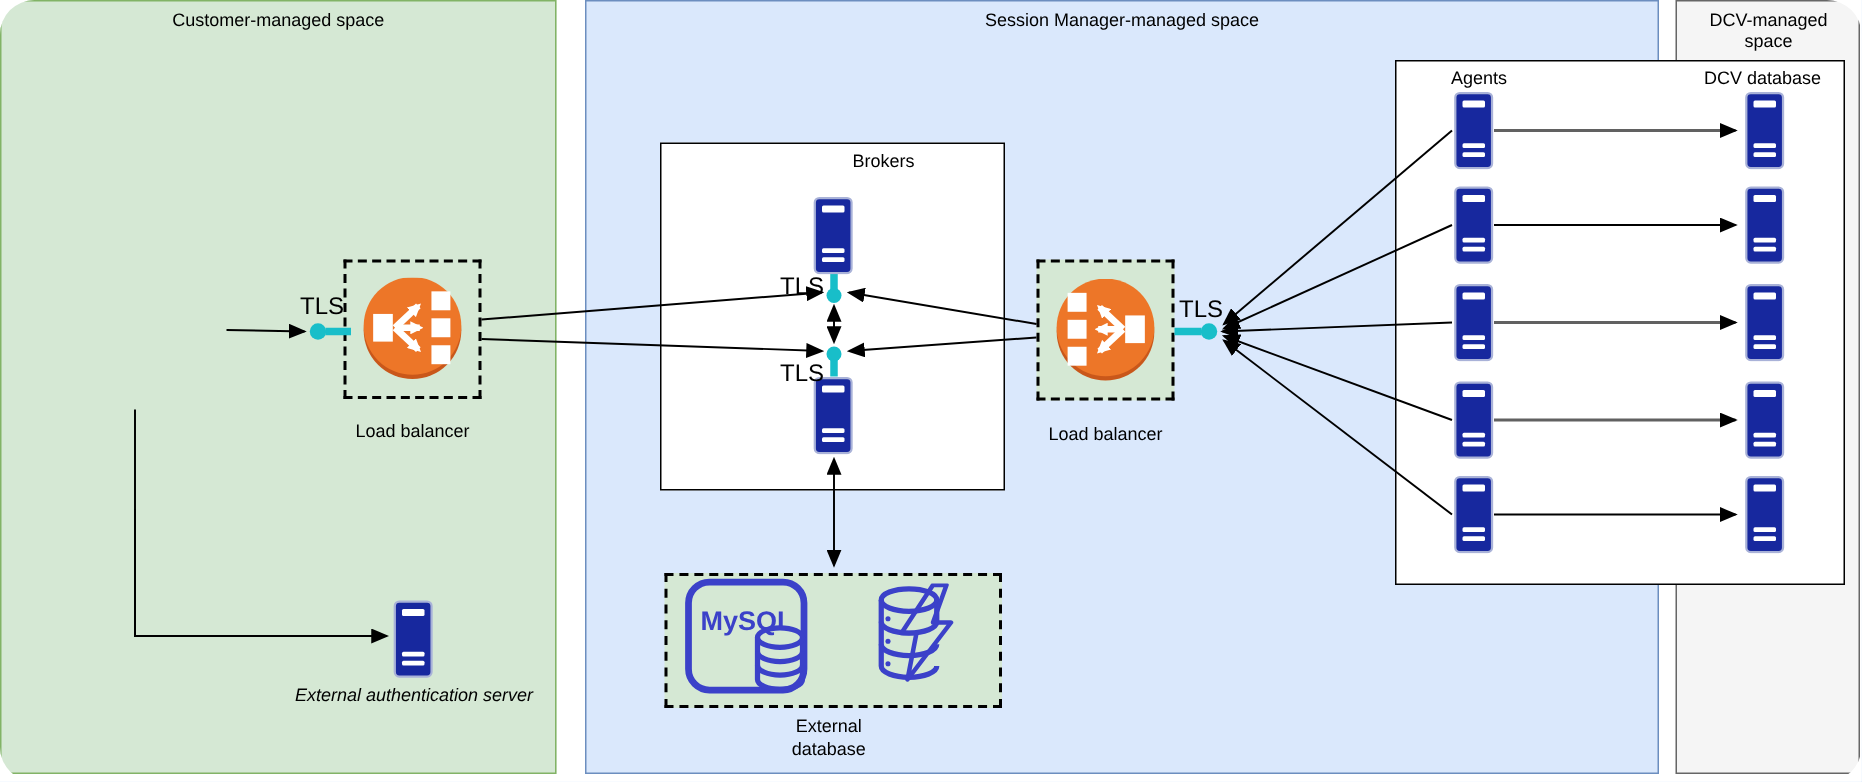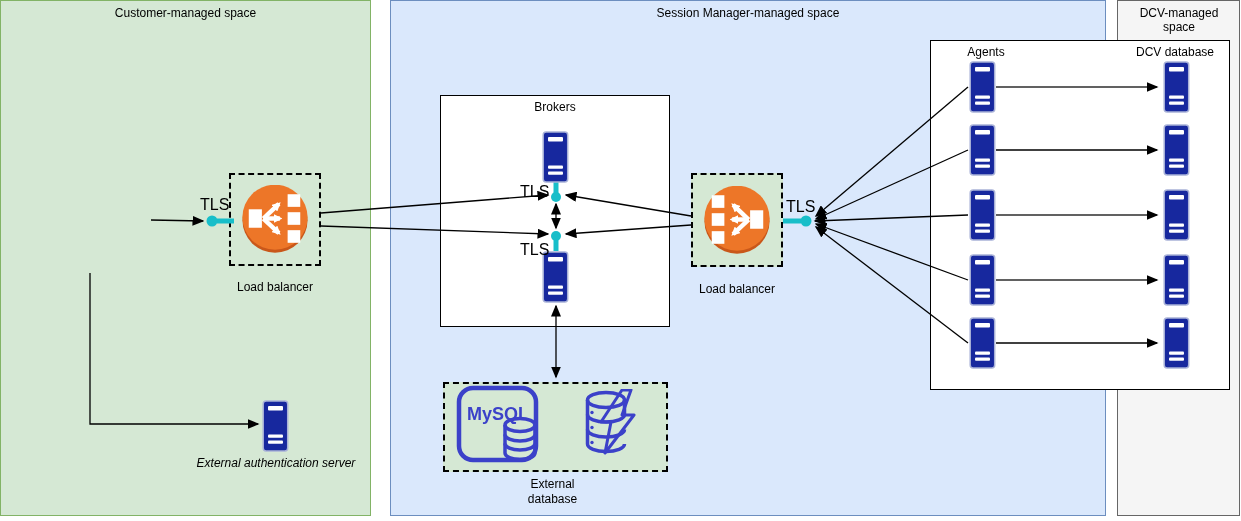--- a/index.html
+++ b/index.html
@@ -1,17 +1,17 @@
 <!DOCTYPE html>
 <html style="--green-fill: #d5e8d4; --green-stroke: #82b366; --blue-fill: #dae8fc; --blue-stroke: #6c8ebf; --gray-fill: #f5f5f5; --gray-stroke: #666666; --navy: #17289e; --cyan: #18bec9; --orange: #ed7628; --orange-dark: #c9571a; --db-blue: #3b41c9; --line-black: #000000; --line-gray: #616161;"><head>
 <meta charset="utf-8">
 <style>
   html,body{margin:0;padding:0;background:#fff;font-family:"Liberation Sans",sans-serif;}
   .canvas{position:relative;width:1241px;height:521px;background:#fff;overflow:hidden;
-          font-family:"Liberation Sans",sans-serif;color:#000;}
+          font-family:"Liberation Sans",sans-serif;color:#000;border-radius:23px;}
   
   .region{position:absolute;box-sizing:border-box;}
   .region-customer{background:var(--green-fill);border:1px solid var(--green-stroke);}
   .region-session{background:var(--blue-fill);border:1px solid var(--blue-stroke);}
   .region-dcv{background:var(--gray-fill);border:1px solid var(--gray-stroke);}
   .region-title{position:absolute;font-size:12px;text-align:center;line-height:1.2;z-index:4;}
   
   .wbox{position:absolute;box-sizing:border-box;background:#fff;border:1px solid #000;z-index:1;}
   .dashbox{position:absolute;box-sizing:border-box;background:var(--green-fill);
            border:2px dashed #000;z-index:1;}
@@ -193,21 +193,21 @@
     <path d="M6.5,55 A18.5,7.5 0 0 0 43.5,55" class="dbs" stroke-width="3.5"></path>
     <circle cx="11" cy="23.5" r="1.7" fill="var(--db-blue)"></circle>
     <circle cx="11" cy="38.5" r="1.7" fill="var(--db-blue)"></circle>
     <circle cx="11" cy="53.5" r="1.7" fill="var(--db-blue)"></circle>
     <path d="M41,1 L20,33 H30 L24,64 L53,26 H41 L50,1 Z" fill="var(--green-fill)" class="dbs" stroke-width="3" stroke-linejoin="round"></path>
   </svg>
 
   <div class="lbl" style="left:225px;top:280px;width:100px;">Load balancer</div>
   <div class="lbl" style="left:687px;top:282px;width:100px;">Load balancer</div>
   <div class="lbl" style="left:196px;top:456px;width:160px;font-style:italic;">External authentication server</div>
-  <div class="lbl" style="left:440px;top:100px;width:230px;">Brokers</div>
+  <div class="lbl" style="left:440px;top:100px;width:230px;padding-left:34px;">Brokers</div>
   <div class="lbl" style="left:510px;top:477px;width:85px;">External database</div>
   <div class="lbl" style="left:936px;top:45px;width:100px;">Agents</div>
   <div class="lbl" style="left:1125px;top:45px;width:100px;">DCV database</div>
 
   <span class="tls" style="left:200px;top:196px;">TLS</span>
   <span class="tls" style="left:520px;top:183px;">TLS</span>
   <span class="tls" style="left:520px;top:241px;">TLS</span>
   <span class="tls" style="left:786px;top:198px;">TLS</span>
 
 </div>

